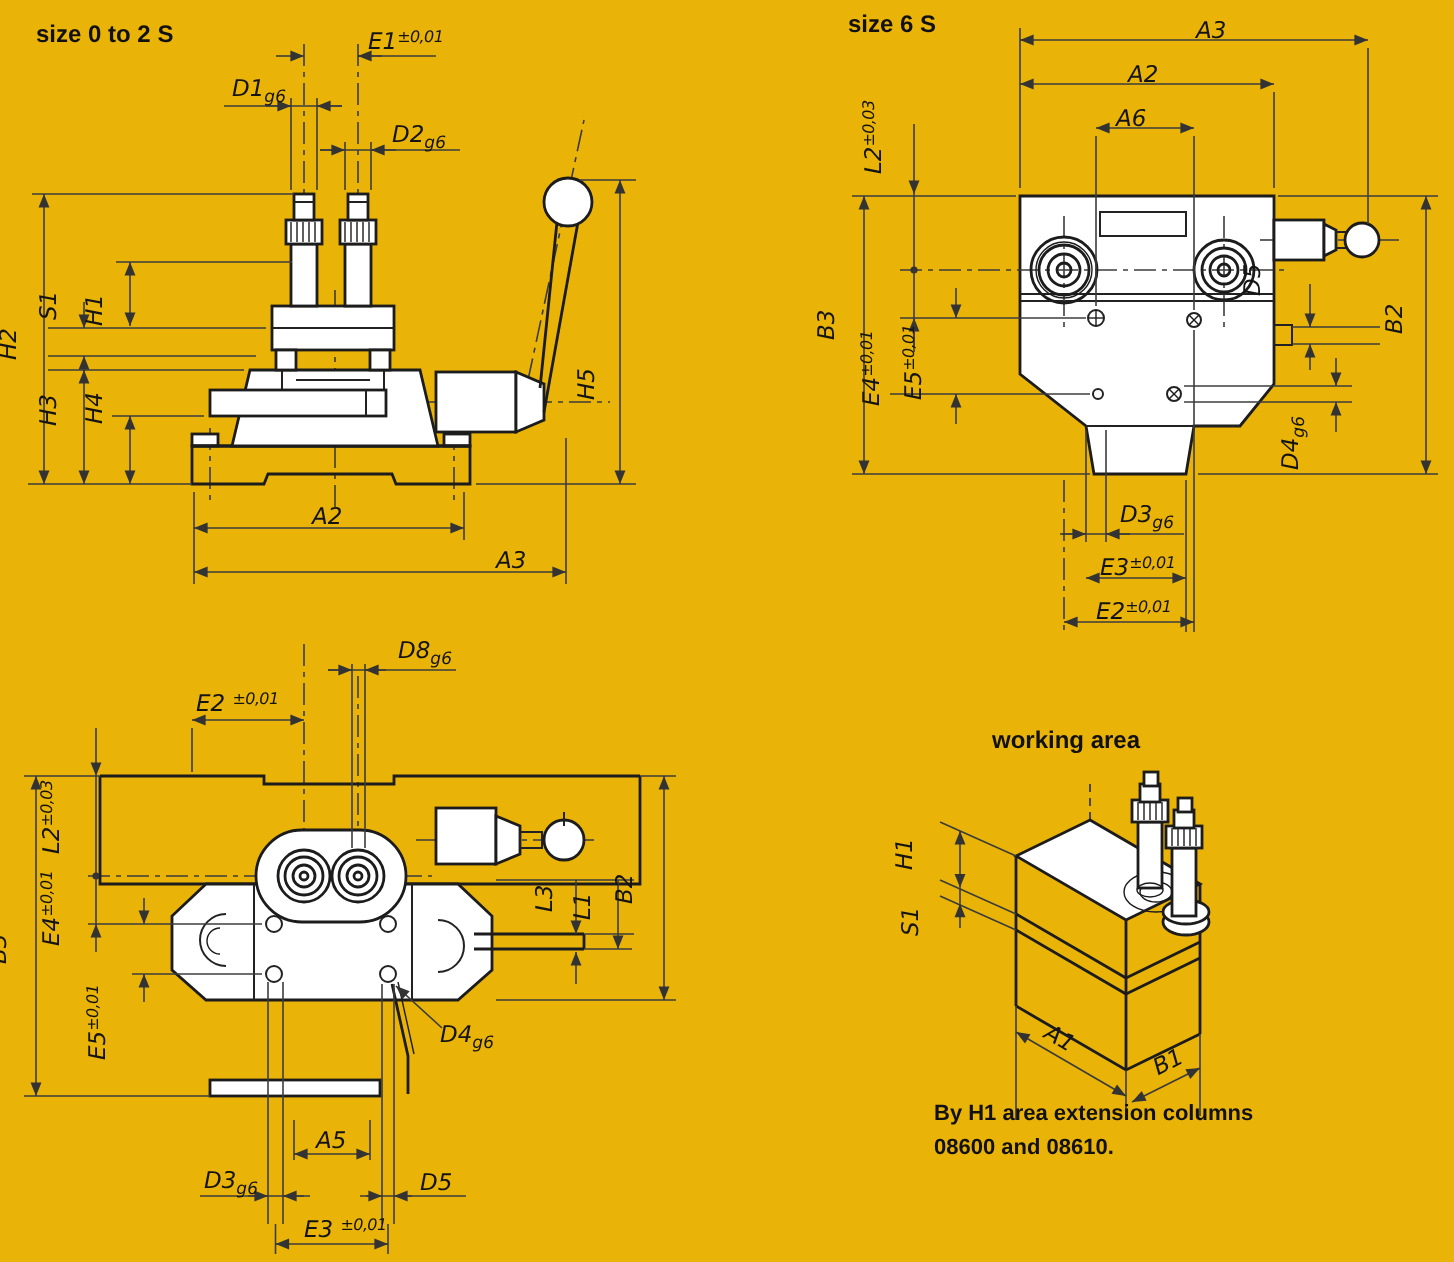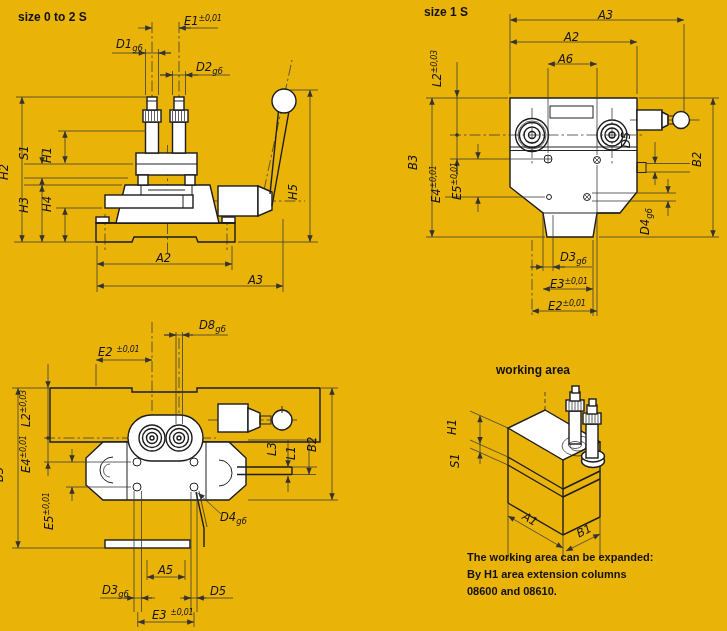--- a/index.html
+++ b/index.html
@@ -361,21 +361,21 @@
       <line class="sd" x1="480" y1="464" x2="480" y2="451.8" marker-end="url(#ar)"></line>
       <line class="sd" x1="508" y1="503" x2="508" y2="560"></line>
       <line class="sd" x1="563" y1="535" x2="563" y2="560"></line>
       <line class="sd" x1="600" y1="517" x2="600" y2="558"></line>
       <line class="sd" x1="508" y1="516" x2="563" y2="548" marker-start="url(#ar)" marker-end="url(#ar)"></line>
       <line class="sd" x1="566" y1="551" x2="600" y2="534" marker-start="url(#ar)" marker-end="url(#ar)"></line>
     </g>
   </svg>
 
   <div class="hd" style="left:18px;top:10px">size 0 to 2 S</div>
-  <div class="hd" style="left:424px;top:5px">size 1 S</div>
+  <div class="hd" style="left:424px;top:5px">size 6 S</div>
   <div class="hd" style="left:496px;top:363px">working area</div>
 
   <span class="lbl" style="left:184px;top:12px"><span>E1</span><span class="tol">±0,01</span></span>
   <span class="lbl" style="left:116px;top:37px"><span>D1</span><span class="fit">g6</span></span>
   <span class="lbl" style="left:196px;top:60px"><span>D2</span><span class="fit">g6</span></span>
   <span class="lbl r90" style="left:11px;top:166px"><span>H2</span></span>
   <span class="lbl r90" style="left:31px;top:146px"><span>S1</span></span>
   <span class="lbl r90" style="left:54px;top:149px"><span>H1</span></span>
   <span class="lbl r90" style="left:31px;top:199px"><span>H3</span></span>
   <span class="lbl r90" style="left:54px;top:198px"><span>H4</span></span>
@@ -411,18 +411,17 @@
   <span class="lbl" style="left:102px;top:583px"><span>D3</span><span class="fit">g6</span></span>
   <span class="lbl" style="left:210px;top:584px"><span>D5</span></span>
   <span class="lbl" style="left:152px;top:606px"><span>E3</span> <span class="tol">±0,01</span></span>
 
   <span class="lbl r90" style="left:459px;top:421px"><span>H1</span></span>
   <span class="lbl r90" style="left:462px;top:454px"><span>S1</span></span>
   <span class="lbl" style="left:527px;top:509px;transform:rotate(30.5deg);transform-origin:0 0"><span>A1</span></span>
   <span class="lbl" style="left:574px;top:528px;transform:rotate(-27deg);transform-origin:0 0"><span>B1</span></span>
 
   <div class="note" style="left:467px;top:549px">
-    <div>The working area can be expanded:</div>
     <div>By H1 area extension columns</div>
     <div>08600 and 08610.</div>
   </div>
 
 </div>
 
 </body></html>

